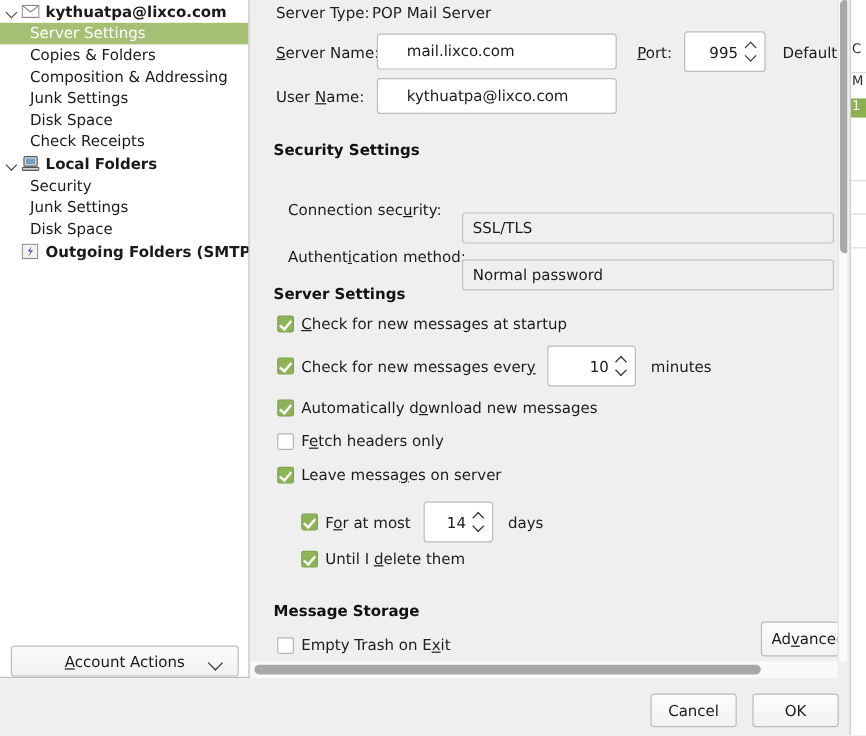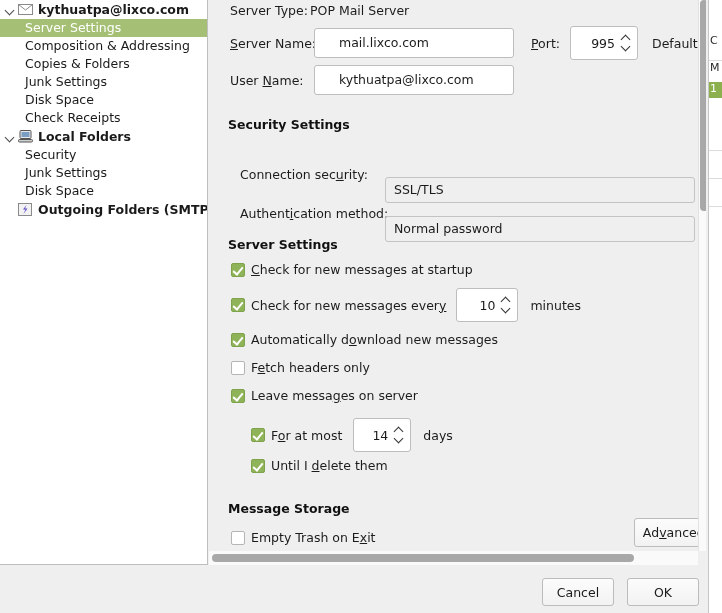--- a/index.html
+++ b/index.html
@@ -361,24 +361,24 @@
               <path d="M0.5 0.5 L7.5 6 L14.5 0.5" fill="none" stroke="#8a8a8a"></path>
             </svg>
           </span>
           <span class="node-label">kythuatpa@lixco.com</span>
         </div>
 
         <div class="tree-node child selected">
           <span class="node-label">Server Settings</span>
         </div>
         <div class="tree-node child">
+          <span class="node-label">Copies &amp; Folders</span>
+        </div>
+        <div class="tree-node child">
           <span class="node-label">Composition &amp; Addressing</span>
-        </div>
-        <div class="tree-node child">
-          <span class="node-label">Copies &amp; Folders</span>
         </div>
         <div class="tree-node child">
           <span class="node-label">Junk Settings</span>
         </div>
         <div class="tree-node child">
           <span class="node-label">Disk Space</span>
         </div>
         <div class="tree-node child">
           <span class="node-label">Check Receipts</span>
         </div>
@@ -410,20 +410,24 @@
             <svg width="14" height="13" viewBox="0 0 14 13">
               <rect x="0.5" y="0.5" width="13" height="12" fill="#f2f2f2" stroke="#8a8a8a"></rect>
               <path d="M8.5 2 L5 6.5 L7.5 6.5 L5.5 11 L9.5 5.5 L7 5.5 Z" fill="#5b4cc4"></path>
             </svg>
           </span>
           <span class="node-label">Outgoing Folders (SMTP)</span>
         </div>
 
       </div>
 
+      <div class="account-actions">
+        <span><span class="ul">A</span>ccount Actions</span>
+        <span class="chev"></span>
+      </div>
     </div>
 
     <div class="pane">
       <div class="pane-inner">
 
         <div class="row" style="left:21px; top:3px;">
           <span class="lbl" style="width:80px;display:inline-block;">Server Type:</span>
           <span class="lbl">POP Mail Server</span>
         </div>
 
@@ -465,21 +469,21 @@
         </div>
 
         <div class="cbrow" style="left:22px; top:262px;">
           <span class="cb on"></span>
           <span class="lbl"><span class="ul">C</span>heck for new messages at startup</span>
         </div>
 
         <div class="cbrow" style="left:22px; top:288px;justify-content:center;">
           <span class="cb on"></span>
           <span class="lbl">Check for new messages ever<span class="ul">y</span></span>
-          <span class="spinner" style="width:62px;margin-left:10px;padding-left:33px;">
+          <span class="spinner" style="width:74px;margin-left:10px;padding-left:33px;">
             <span>10</span>
             <span class="spin-arrows">
                 <span class="up"></span>
                 <span class="dn"></span>
               </span>
           </span>
           <span class="lbl" style="margin-left:12px;">minutes</span>
         </div>
 
         <div class="cbrow" style="left:22px; top:332px;">

